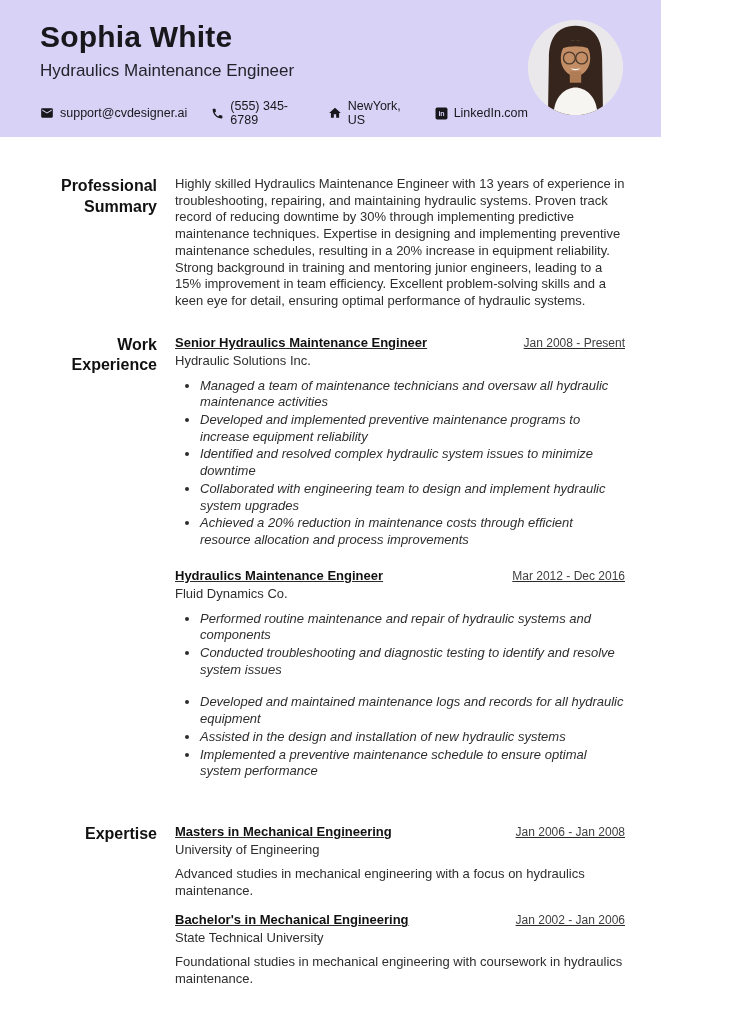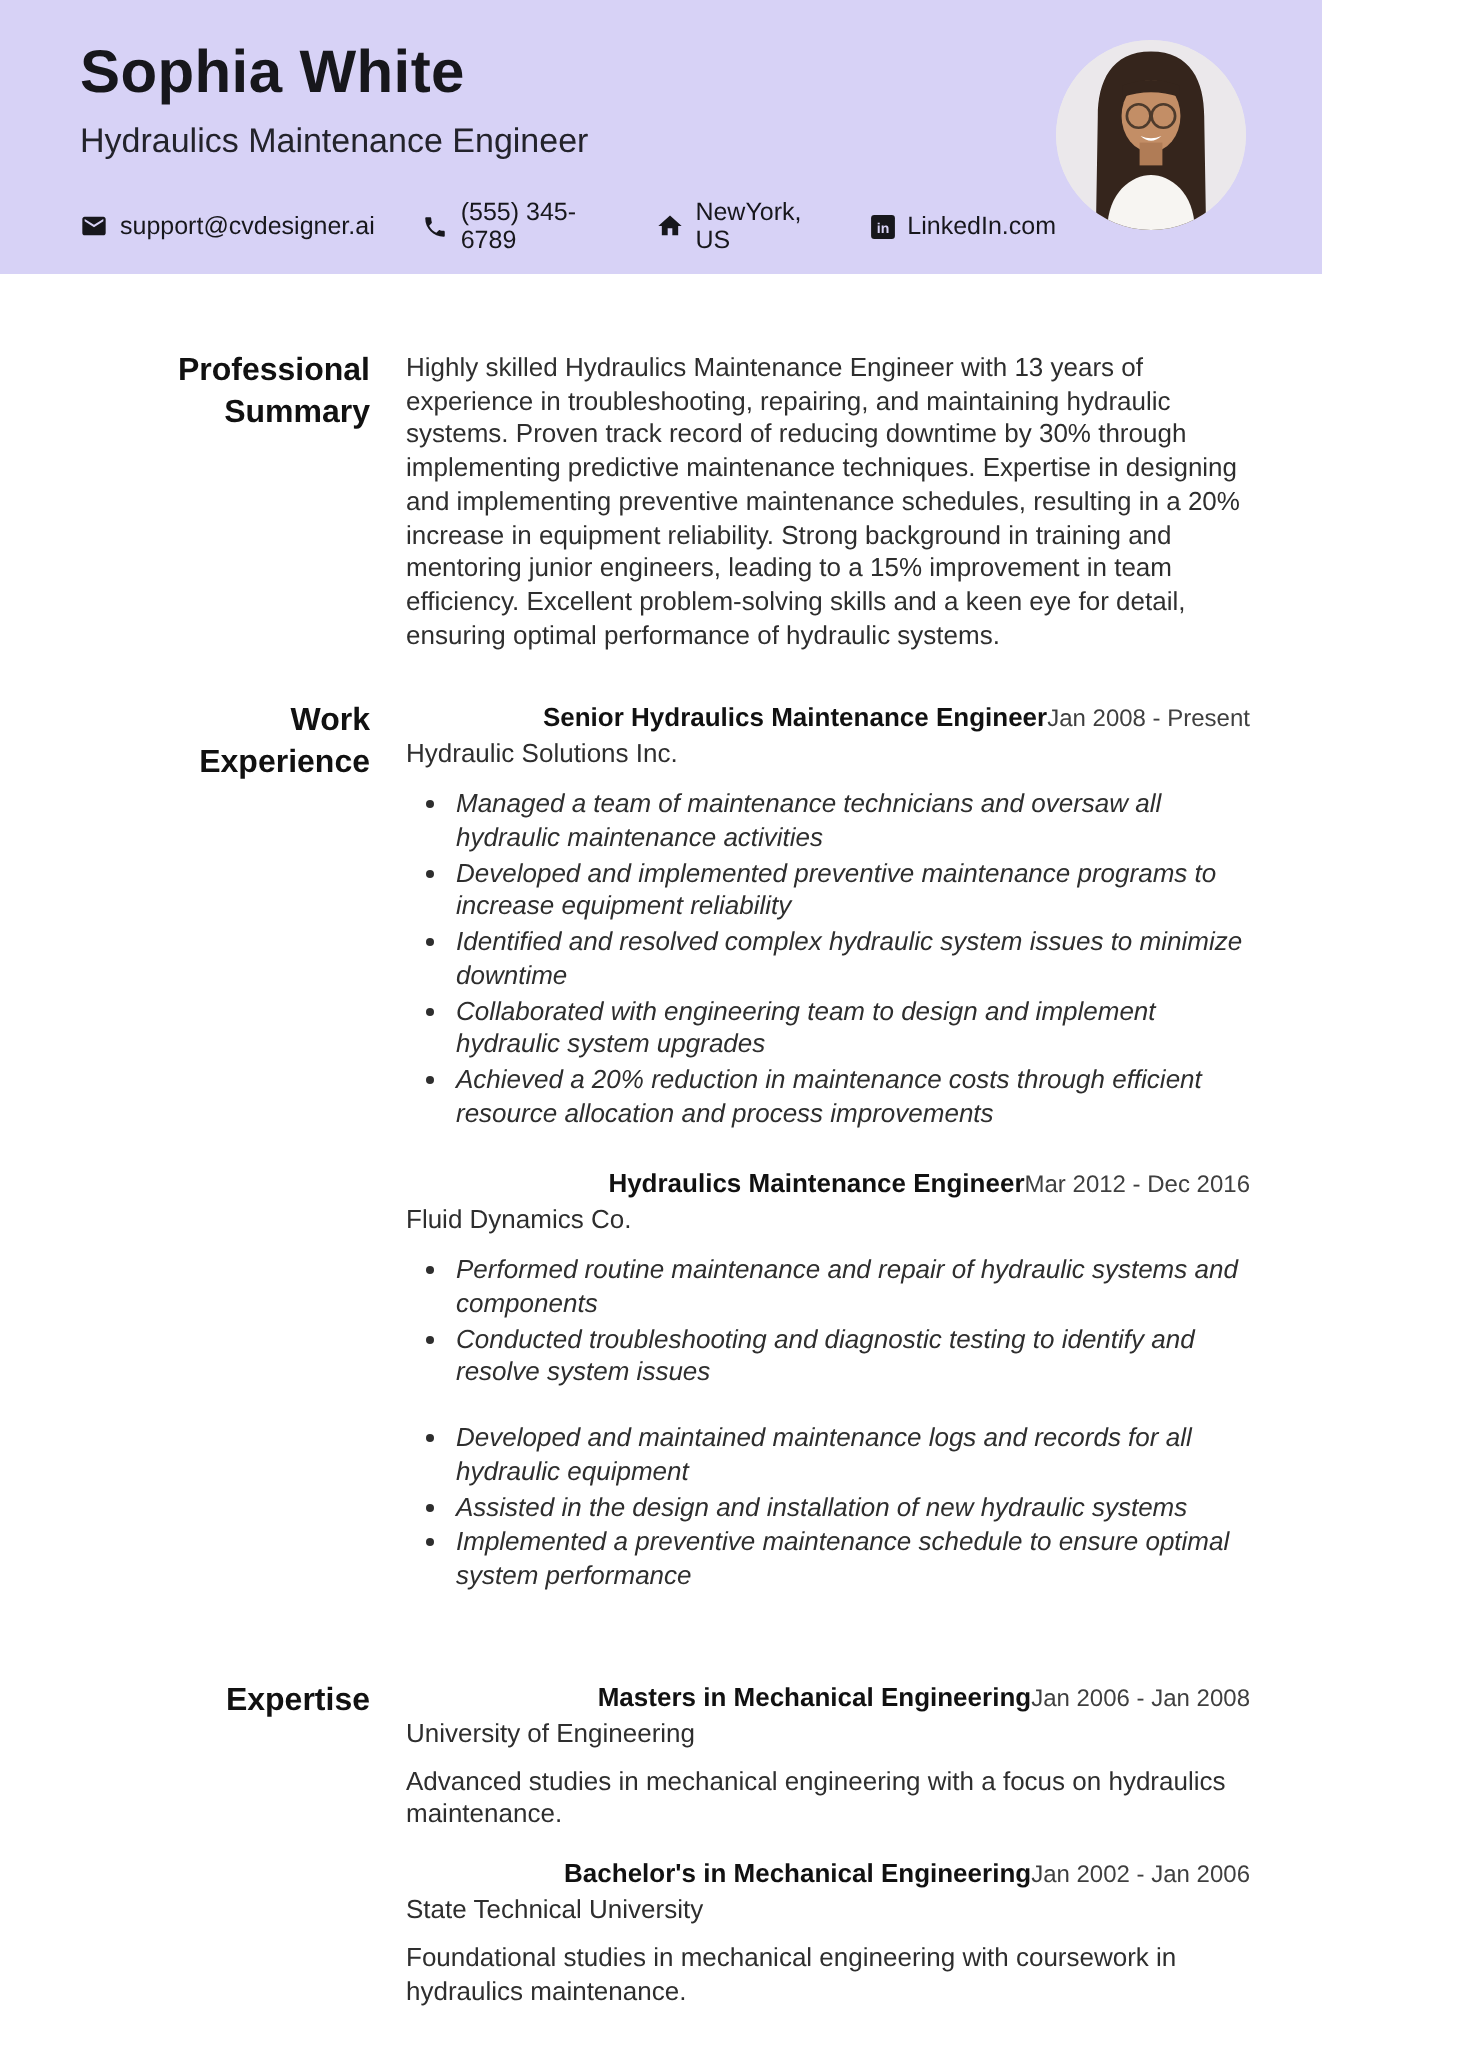--- a/index.html
+++ b/index.html
@@ -14,31 +14,31 @@
   .job-title { font-size:17px; color:#23232b; margin-top:7px; font-weight:400; }
   .contact-row { display:flex; gap:24px; margin-top:18px; align-items:center; }
   .contact-item { display:flex; align-items:center; gap:6px; font-size:12.5px; color:#17171c; }
   .contact-item svg { display:block; }
   .photo { width:95px; height:95px; border-radius:50%; overflow:hidden; flex:0 0 auto;
     margin-top:0px; background:#ece9ec; }
   .photo svg { display:block; }
 
   
   main { padding:39px 36px 0 0; }
-  .section { display:flex; margin-bottom:25px;margin-left:28px; }
+  .section { display:flex; margin-bottom:25px; }
   .section-label { width:157px; flex:0 0 157px; text-align:right; }
   .section-label span { display:inline-block; max-width:112px; font-size:16px;
     font-weight:700; color:#111; line-height:1.3; }
   .section-content { flex:1; padding-left:18px; }
 
   p.body-text { font-size:13px; line-height:16.7px; color:#2e2e2e; }
 
   
   .entry { margin-bottom:19px; }
-  .entry-head { display:flex; justify-content:flex-end; align-items:baseline; }
+  .entry-head { display:flex; justify-content:space-between; align-items:baseline;text-decoration:underline; }
   .entry-title { font-size:13px; font-weight:700; color:#111; }
   .entry-date { font-size:12px; color:#3f3f3f; white-space:nowrap; }
   .entry-sub { font-size:13px; color:#2e2e2e; margin-top:3px; }
   ul.bullets { margin-top:10px; padding-left:25px; }
   ul.bullets li { font-size:13px; line-height:16.7px; color:#2e2e2e; margin-bottom:1px;font-style:italic; }
   ul.bullets li.gap-above { margin-top:16px; }
   .entry-desc { font-size:13px; color:#2e2e2e; margin-top:9px; line-height:16.7px; }
   .edu-entry { margin-bottom:13px; }
 
   

